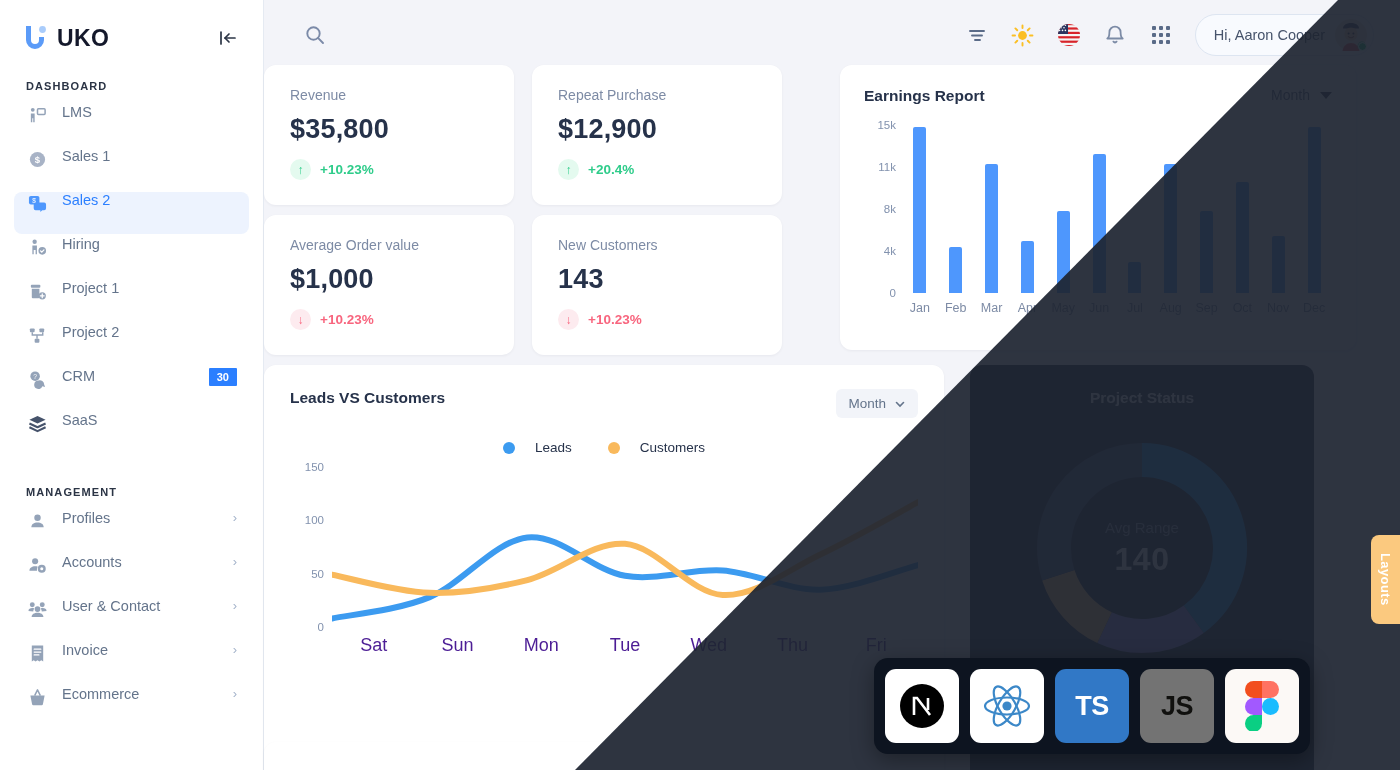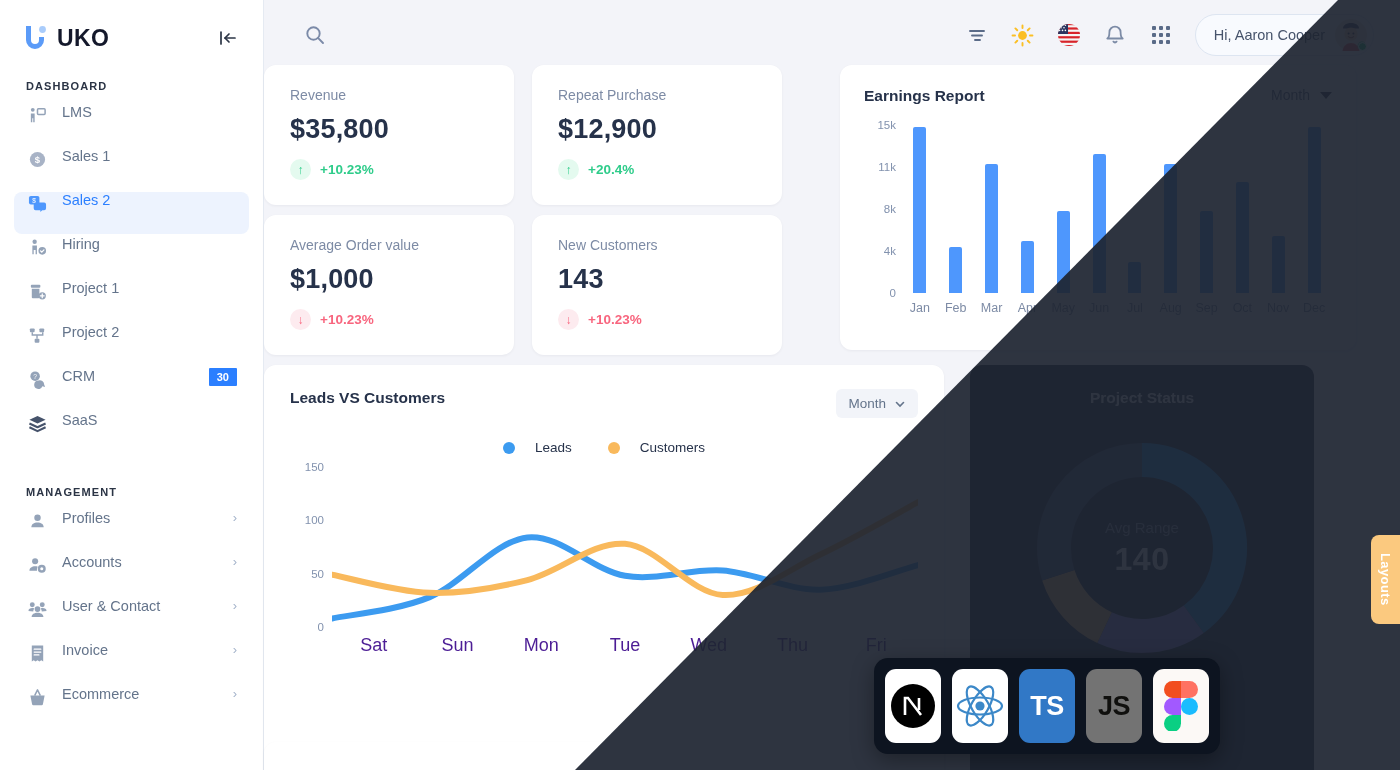--- a/index.html
+++ b/index.html
@@ -146,21 +146,21 @@
     clip-path: polygon(1338px 0px, 1400px 0px, 1400px 770px, 575px 770px);
     mix-blend-mode: normal; opacity: .93;
   }
 
   
   .tech-strip {
     position: absolute; left: 874px; top: 658px;
     background: #0D1420; border-radius: 14px; padding: 11px;
     display: flex; gap: 11px; box-shadow: 0 6px 22px rgba(0,0,0,.35);
   }
-  .tech-tile { width: 56px; height: 74px; border-radius: 11px; display: flex;
+  .tech-tile { width: 74px; height: 74px; border-radius: 11px; display: flex;
     align-items: center; justify-content: center; cursor: pointer; }
   .t-next { background: #FFFFFF; }
   .t-react { background: #FFFFFF; }
   .t-ts { background: #3178C6; }
   .t-js { background: #737373; }
   .t-figma { background: #FCF9F6; }
   .t-txt { font-size: 27px; font-weight: bold; letter-spacing: -.5px; }
   .t-ts .t-txt { color: #fff; }
   .t-js .t-txt { color: #10100E; }
 

